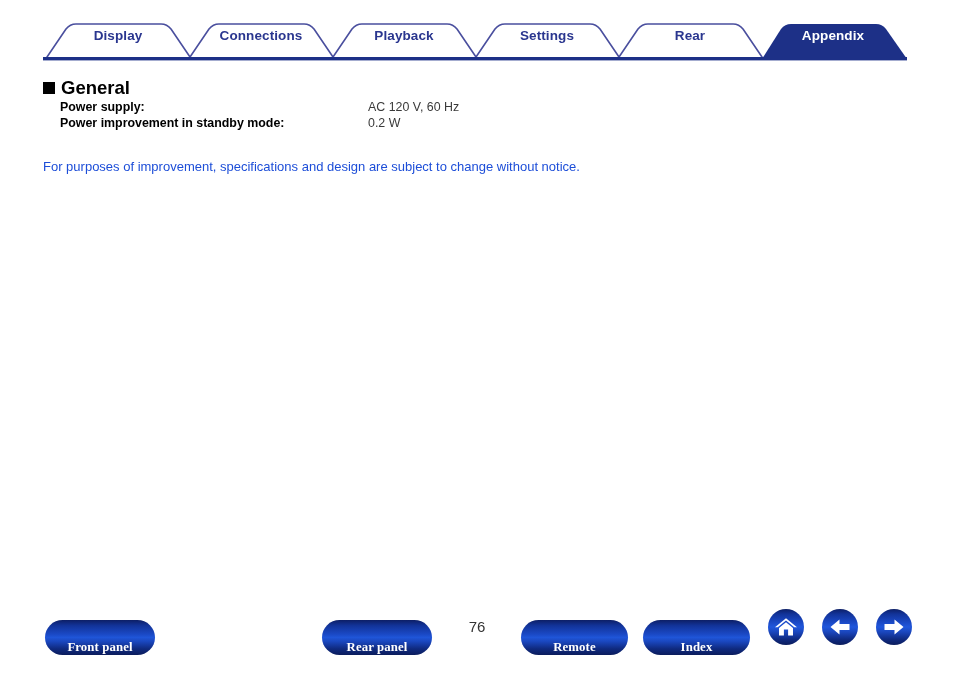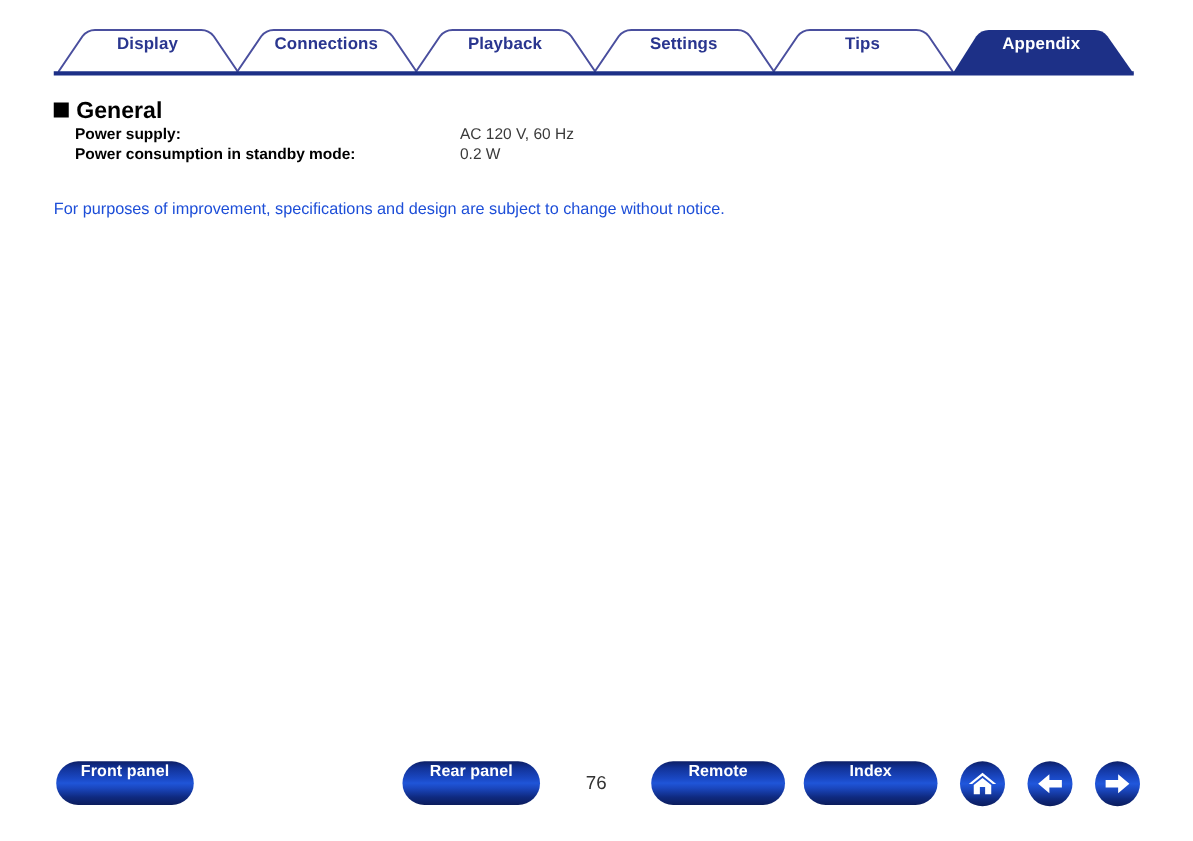--- a/index.html
+++ b/index.html
@@ -107,36 +107,37 @@
   
   #footer {
     position: absolute;
     left: 0;
     top: 605px;
     width: 954px;
     height: 48px;
   }
   .pill-btn {
     position: absolute;
-    top: 4px;
+    top: 15px;
     height: 35px;
     border-radius: 18px;
     background: linear-gradient(to bottom,
         #0d1f66 0%,
         #123399 16%,
         #1a48c4 40%,
         #1f55d8 50%,
         #1a46bd 62%,
         #0f2a80 82%,
         #0b1c5c 100%);
     box-shadow: 0 0 0 0 rgba(0,0,0,0);
     display: flex;
-    align-items: flex-start;
+    align-items: flex-end;
     justify-content: center;
     cursor: pointer;
+    font-family: Liberation Serif, serif;
   }
   .pill-btn span {
     color: #ffffff;
     font-size: 12.8px;
     font-weight: bold;
     white-space: nowrap;
     letter-spacing: 0.1px;
   }
   #page-number {
     position: absolute;
@@ -184,39 +185,39 @@
 
     <path d="M762,59 L781,29 Q785,24 791,24 L876,24 Q882,24 886,29 L907,59 Z" fill="#1d3087" stroke="none"></path>
 
     <rect x="43" y="57" width="864" height="3.4" fill="#1d3087"></rect>
   </svg>
 
   <div class="tab-label" style="left:118px;">Display</div>
   <div class="tab-label" style="left:261px;">Connections</div>
   <div class="tab-label" style="left:404px;">Playback</div>
   <div class="tab-label" style="left:547px;">Settings</div>
-  <div class="tab-label" style="left:690px;">Tips</div>
+  <div class="tab-label" style="left:690px;">Rear</div>
   <div class="tab-label active" style="left:833px;">Appendix</div>
 </div>
 
 <div id="content">
 
   <div id="section-heading">
     <span class="bullet-square"></span>
     <span>General</span>
   </div>
 
   <table id="spec-table">
     <tbody>
       <tr>
         <td class="spec-label">Power supply:</td>
         <td class="spec-value">AC 120 V, 60 Hz</td>
       </tr>
       <tr>
-        <td class="spec-label">Power consumption in standby mode:</td>
+        <td class="spec-label">Power improvement in standby mode:</td>
         <td class="spec-value">0.2 W</td>
       </tr>
     </tbody>
   </table>
 
   <div id="note-text">For purposes of improvement, specifications and design are subject to change without notice.</div>
 </div>
 
 <div id="footer">
 

